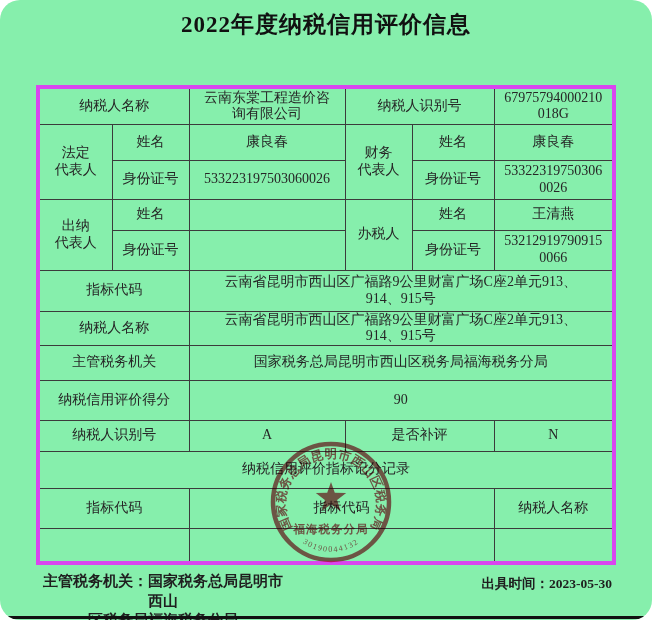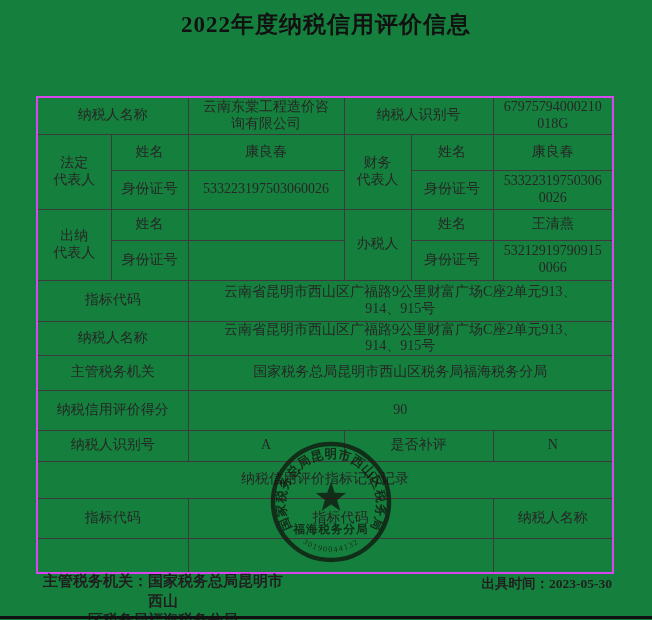--- a/index.html
+++ b/index.html
@@ -1,29 +1,28 @@
 <!DOCTYPE html>
 <html><head>
 <meta charset="utf-8">
 <style>
   * { margin:0; padding:0; box-sizing:border-box; }
   html,body { background:#ffffff; }
   .page {
-    position:relative; width:652px; height:620px; background:#15803d;
-    font-family:"Liberation Serif","DejaVu Serif",serif; color:#262626; overflow:hidden;
+    position:relative; width:652px; height:620px; background:#86efac;
+    font-family:"Liberation Serif","DejaVu Serif",serif; color:#262626; overflow:hidden;border-radius:20px;
   }
   .doc-title {
     position:absolute; top:9px; left:0; width:652px; text-align:center;
     font-size:23px; font-weight:bold; color:#111; letter-spacing:1px;
   }
   table.form {
     position:absolute; left:36px; top:85px; width:576px;
     border-collapse:collapse; table-layout:fixed;
-    border:2px solid #d946ef;
-    margin-top:11px;
+    border:4px solid #d946ef;
   }
   table.form td {
     border:1.5px solid #3b3b3b; text-align:center; vertical-align:middle;
     padding:0 3px; font-size:14px; line-height:1.18; color:#262626;
     overflow:hidden;
   }
   .pre { white-space:pre-line; }
   .stamp {
     position:absolute; left:264px; top:437px; width:134px; height:134px;
     mix-blend-mode:multiply; opacity:0.88; pointer-events:none;

